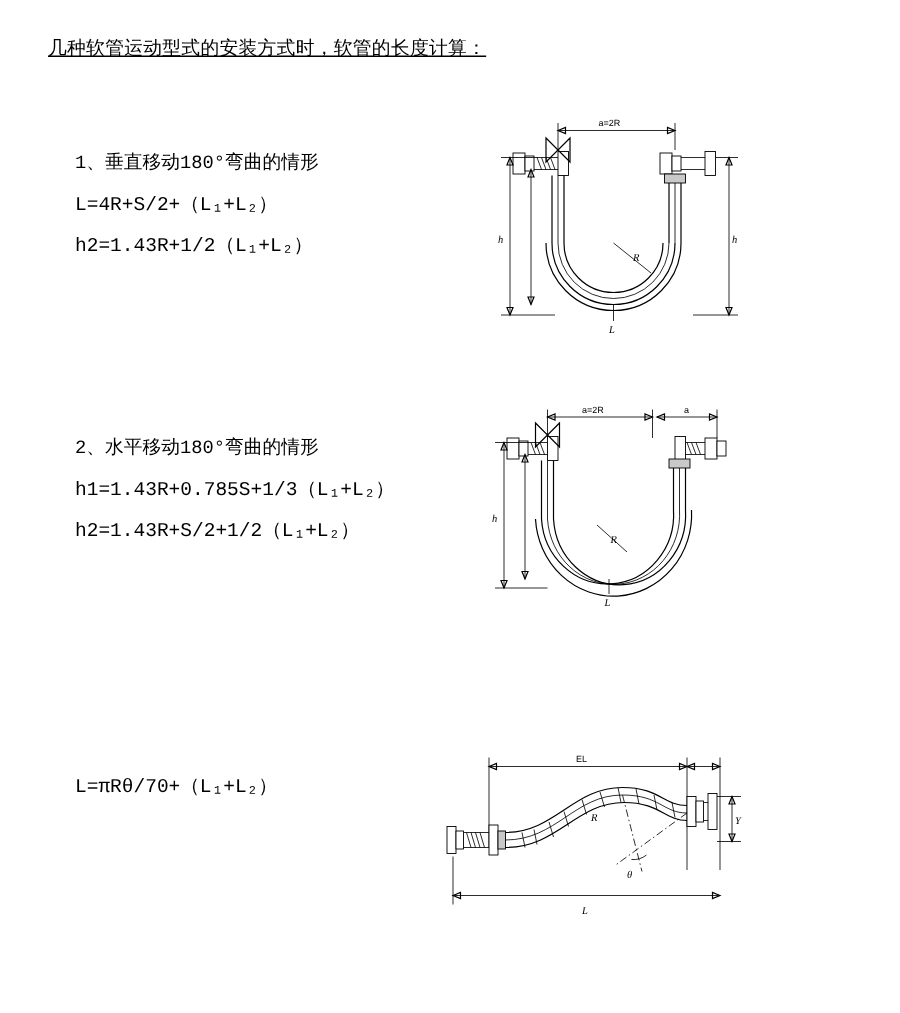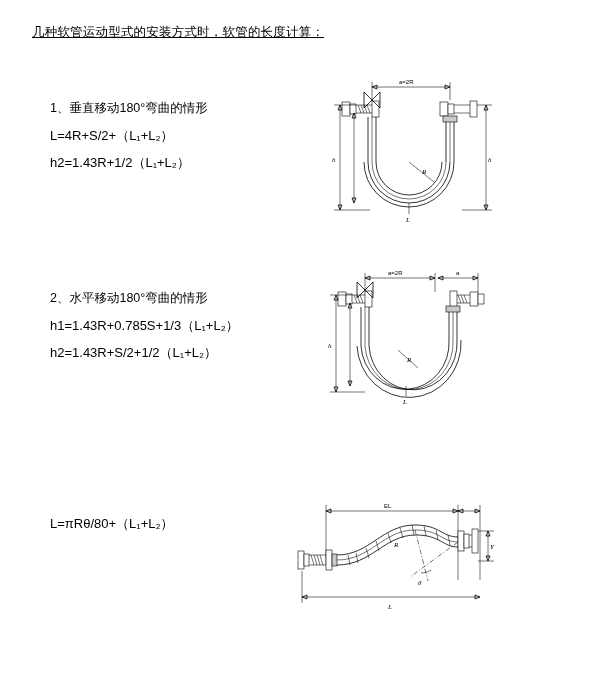--- a/index.html
+++ b/index.html
@@ -37,20 +37,21 @@
   }
   .sec1 { top: 100px; }
   .sec2 { top: 290px; }
   .sec3 { top: 515px; }
 
   .text-col {
     position: absolute;
     left: 50px;
     top: 0;
     width: 290px;
+    font-family: Liberation Mono, monospace;
   }
   .sec-title {
     font-size: 12.5px;
     white-space: nowrap;
     margin-bottom: 10px;
   }
   .formula {
     font-size: 13px;
     white-space: nowrap;
     margin-bottom: 9px;
@@ -233,21 +234,21 @@
         <path class="ln" d="M40 43 l-2 5 l4 0 z M40 126 l-2 -5 l4 0 z"></path>
 
         <text class="dlabel-i" x="93" y="144">L</text>
         <line class="lnt" x1="96" y1="126" x2="96" y2="136"></line>
       </svg>
     </div>
   </div>
 
   <div class="section sec3">
     <div class="text-col">
-      <div class="formula">L=πRθ/80+（L₁+L₂）</div>
+      <div class="formula">L=πRθ/70+（L₁+L₂）</div>
     </div>
 
     <div class="dwg dwg3">
       <svg width="210" height="150" viewBox="0 0 210 150">
 
         <line class="lnt" x1="36" y1="26" x2="168" y2="26"></line>
         <path class="ln" d="M36 26 l5 -2 l0 4 z M168 26 l-5 -2 l0 4 z"></path>
         <line class="lnt" x1="36" y1="20" x2="36" y2="80"></line>
         <line class="lnt" x1="168" y1="20" x2="168" y2="95"></line>
         <text class="dlabel" x="94" y="23">EL</text>

